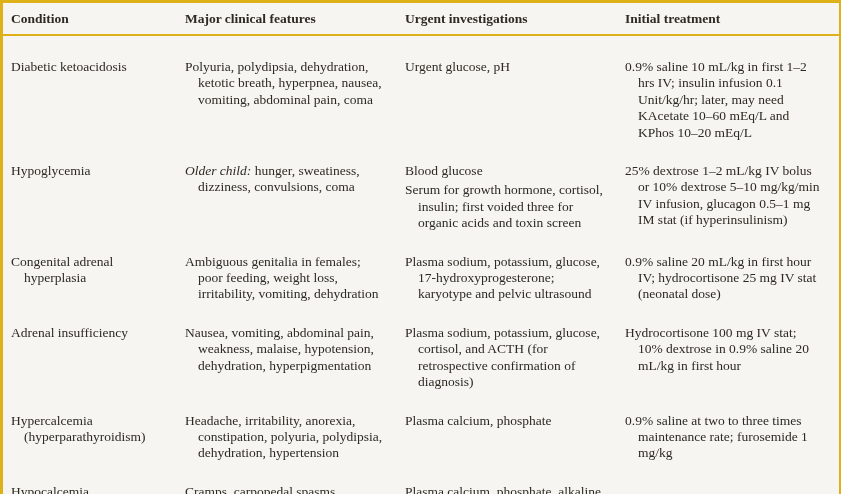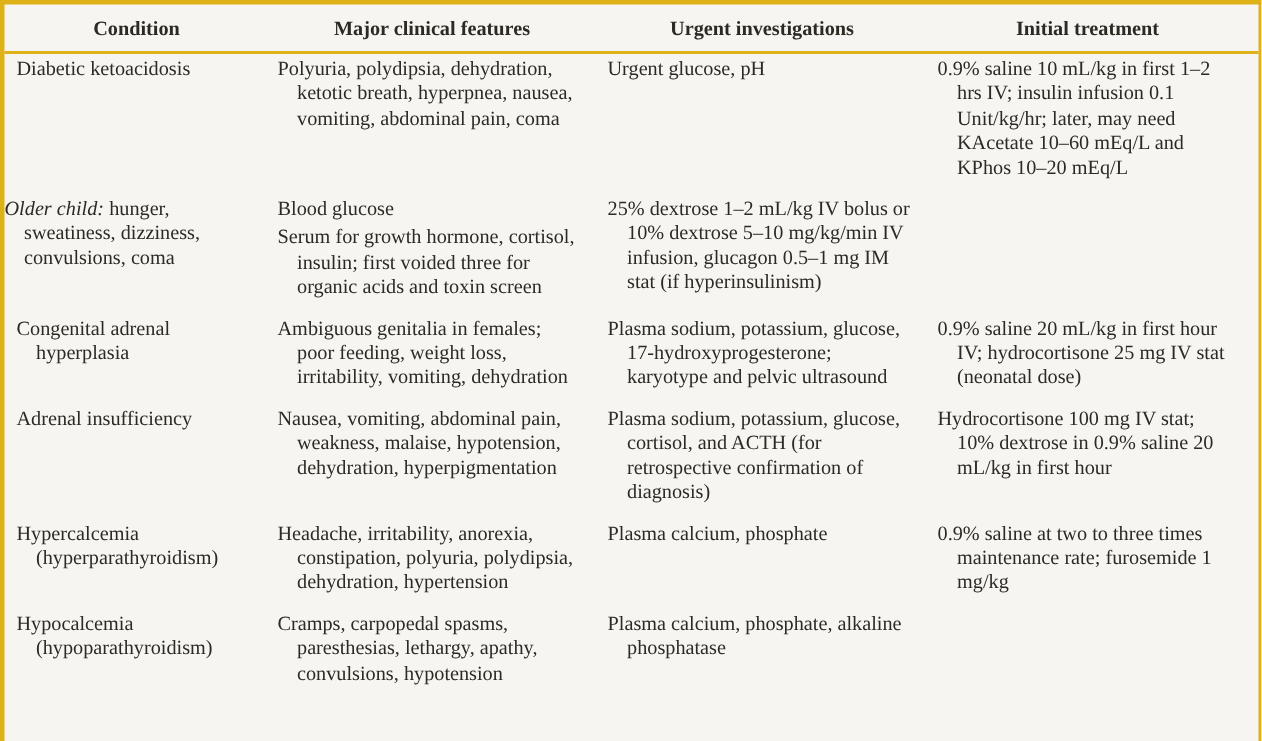--- a/index.html
+++ b/index.html
@@ -18,25 +18,24 @@
     border-right:2px solid var(--accent);
   }
   .thead, .trow {
     display:grid;
     grid-template-columns:182px 220px 220px 1fr;
   }
   .thead { padding:8px 0 7px; border-bottom:2px solid var(--accent); }
   .th {
     font-weight:bold; font-size:13.5px; line-height:16px;
     padding-right:14px;
-    text-align:center;
   }
   .th.col-condition, .td.col-condition { padding-left:8px; }
   .tbody { padding-top:1px; }
-  .trow { margin-top:1px; margin-bottom:11px; }
+  .trow { margin-top:22px; margin-bottom:11px; }
   .td { padding-right:18px; }
   .para {
     margin:0; padding-left:13px; text-indent:-13px;
     font-size:13.5px; line-height:16.4px;
   }
   .para + .para { margin-top:3px; }
   .para i { }
 </style>
 </head>
 <body>
@@ -57,20 +56,23 @@
           <p class="para">Polyuria, polydipsia, dehydration, ketotic breath, hyperpnea, nausea, vomiting, abdominal pain, coma</p>
         </div>
         <div class="td">
           <p class="para">Urgent glucose, pH</p>
         </div>
         <div class="td">
           <p class="para">0.9% saline 10 mL/kg in first 1–2 hrs IV; insulin infusion 0.1 Unit/kg/hr; later, may need KAcetate 10–60 mEq/L and KPhos 10–20 mEq/L</p>
         </div>
       </div>
       <div class="trow">
+        <div class="td col-condition">
+          <p class="para">Hypoglycemia</p>
+        </div>
         <div class="td">
           <p class="para"><i>Older child:</i> hunger, sweatiness, dizziness, convulsions, coma</p>
         </div>
         <div class="td">
           <p class="para">Blood glucose</p>
           <p class="para">Serum for growth hormone, cortisol, insulin; first voided three for organic acids and toxin screen</p>
         </div>
         <div class="td">
           <p class="para">25% dextrose 1–2 mL/kg IV bolus or 10% dextrose 5–10 mg/kg/min IV infusion, glucagon 0.5–1 mg IM stat (if hyperinsulinism)</p>
         </div>

